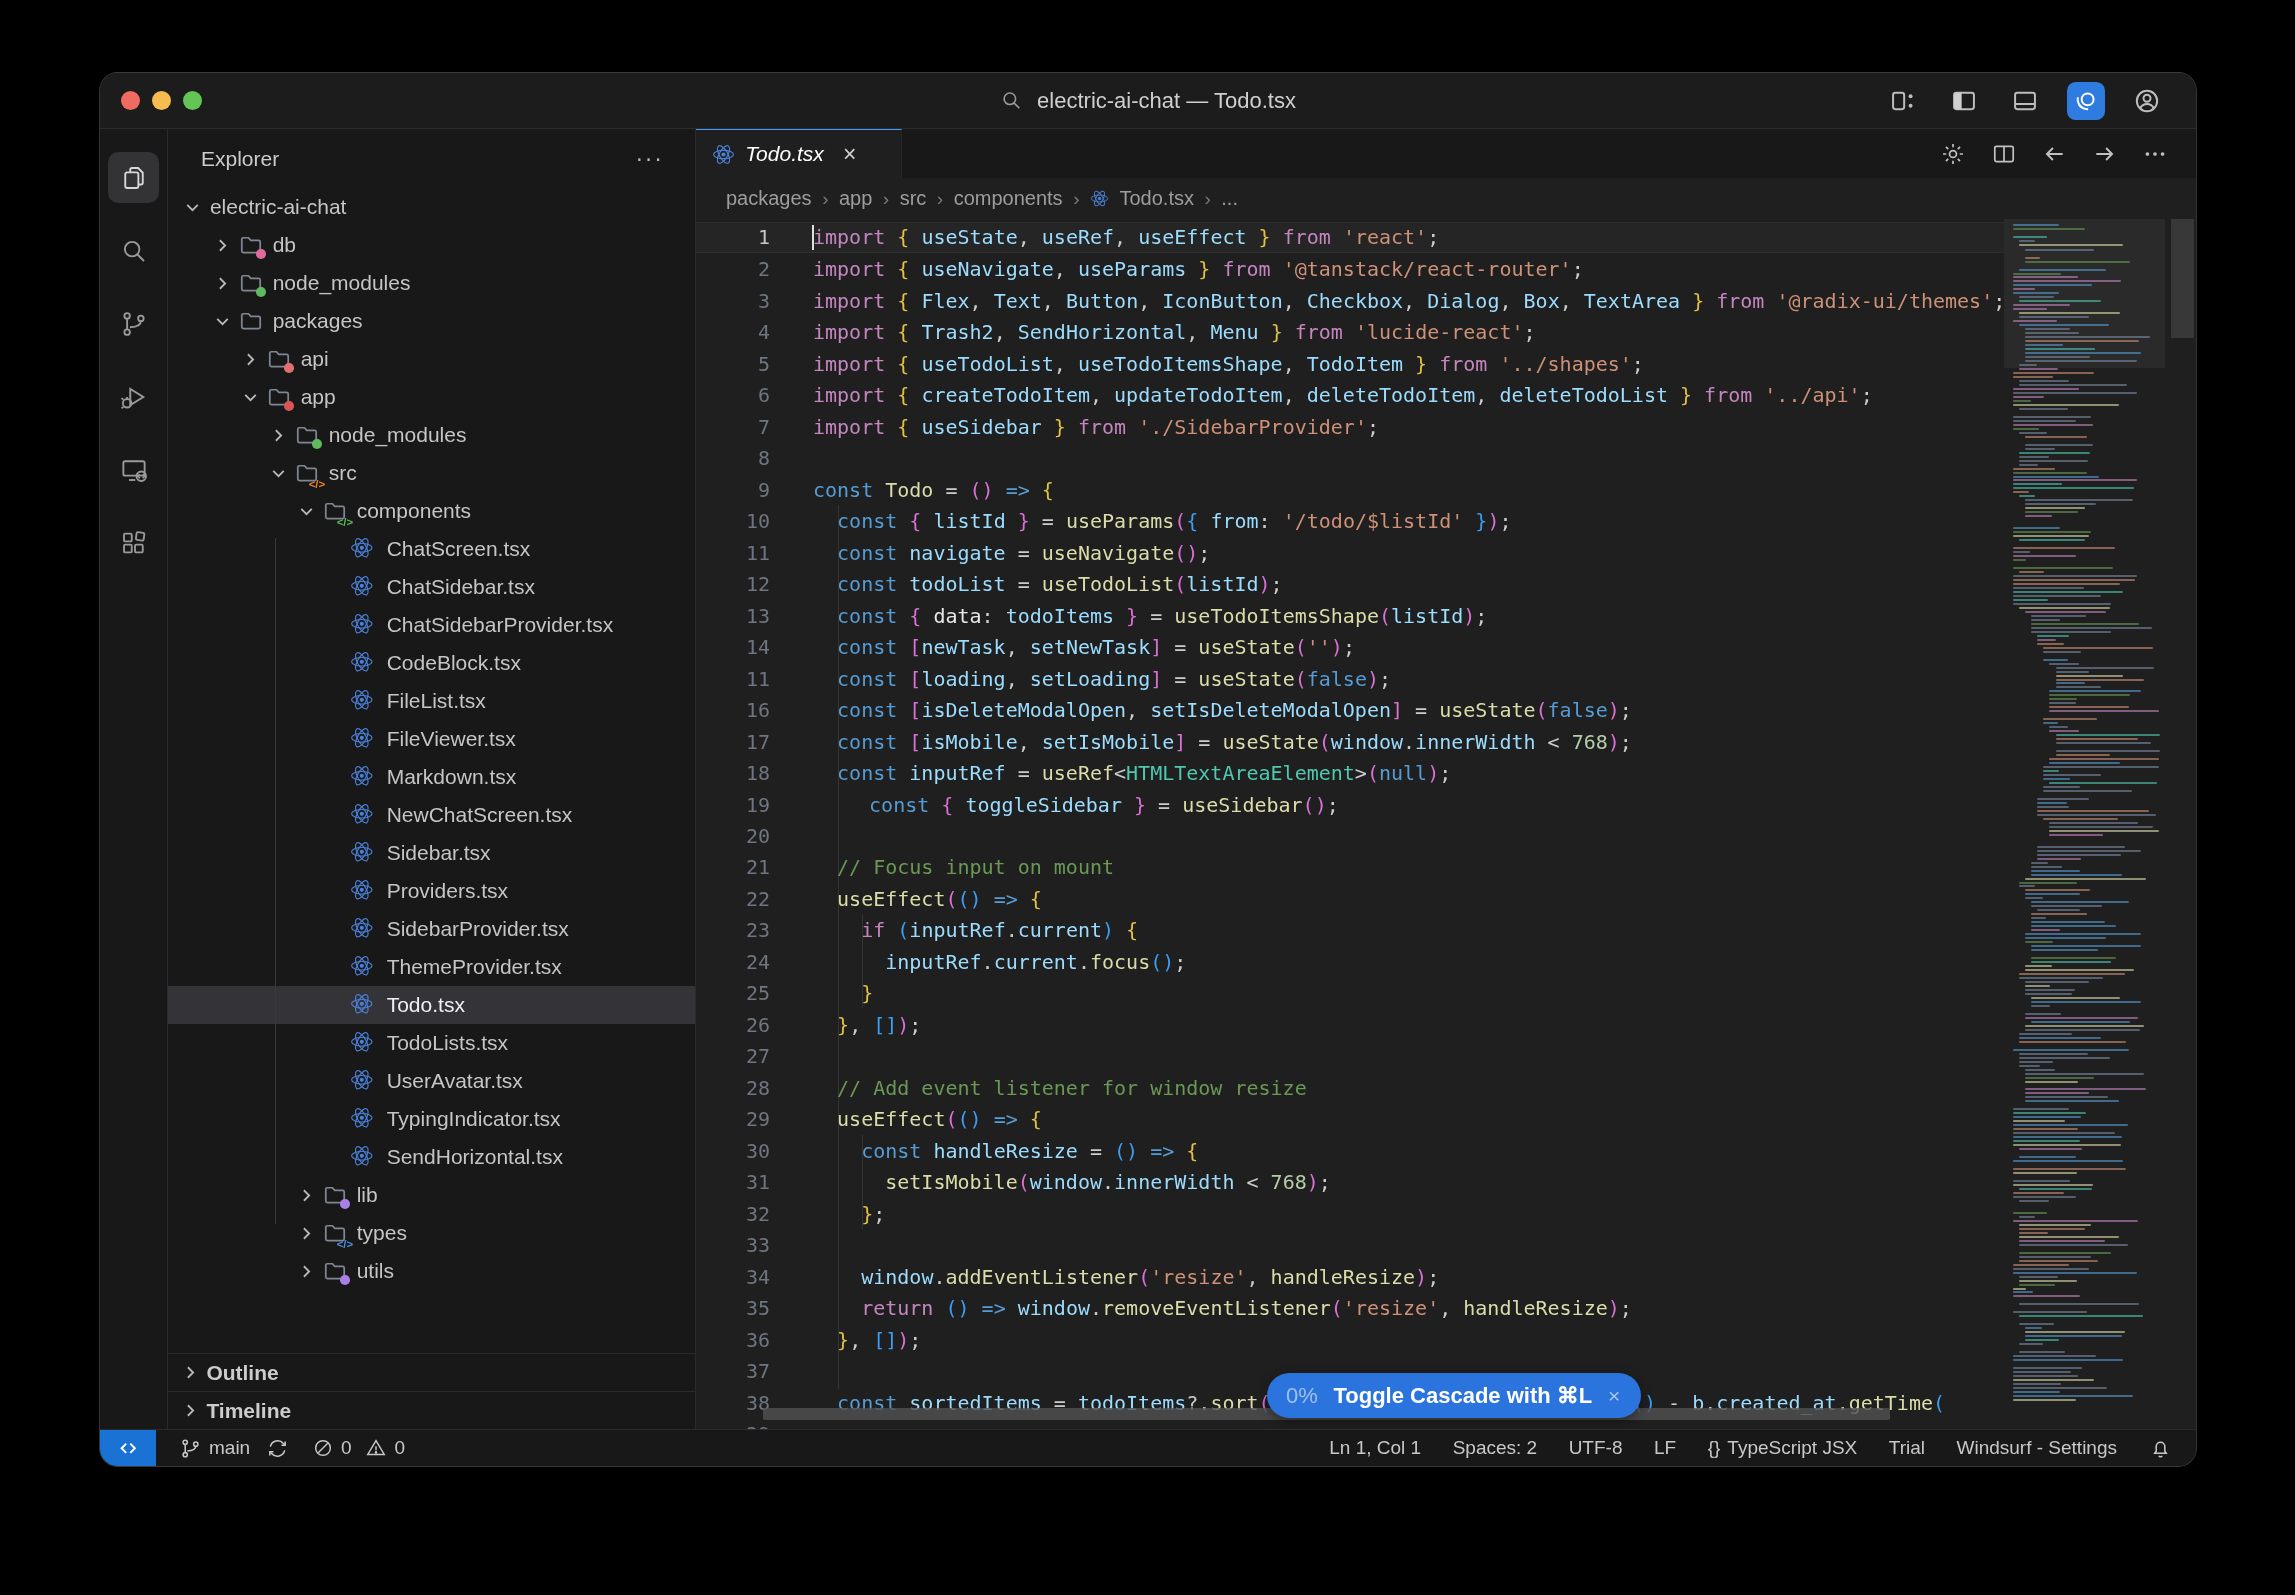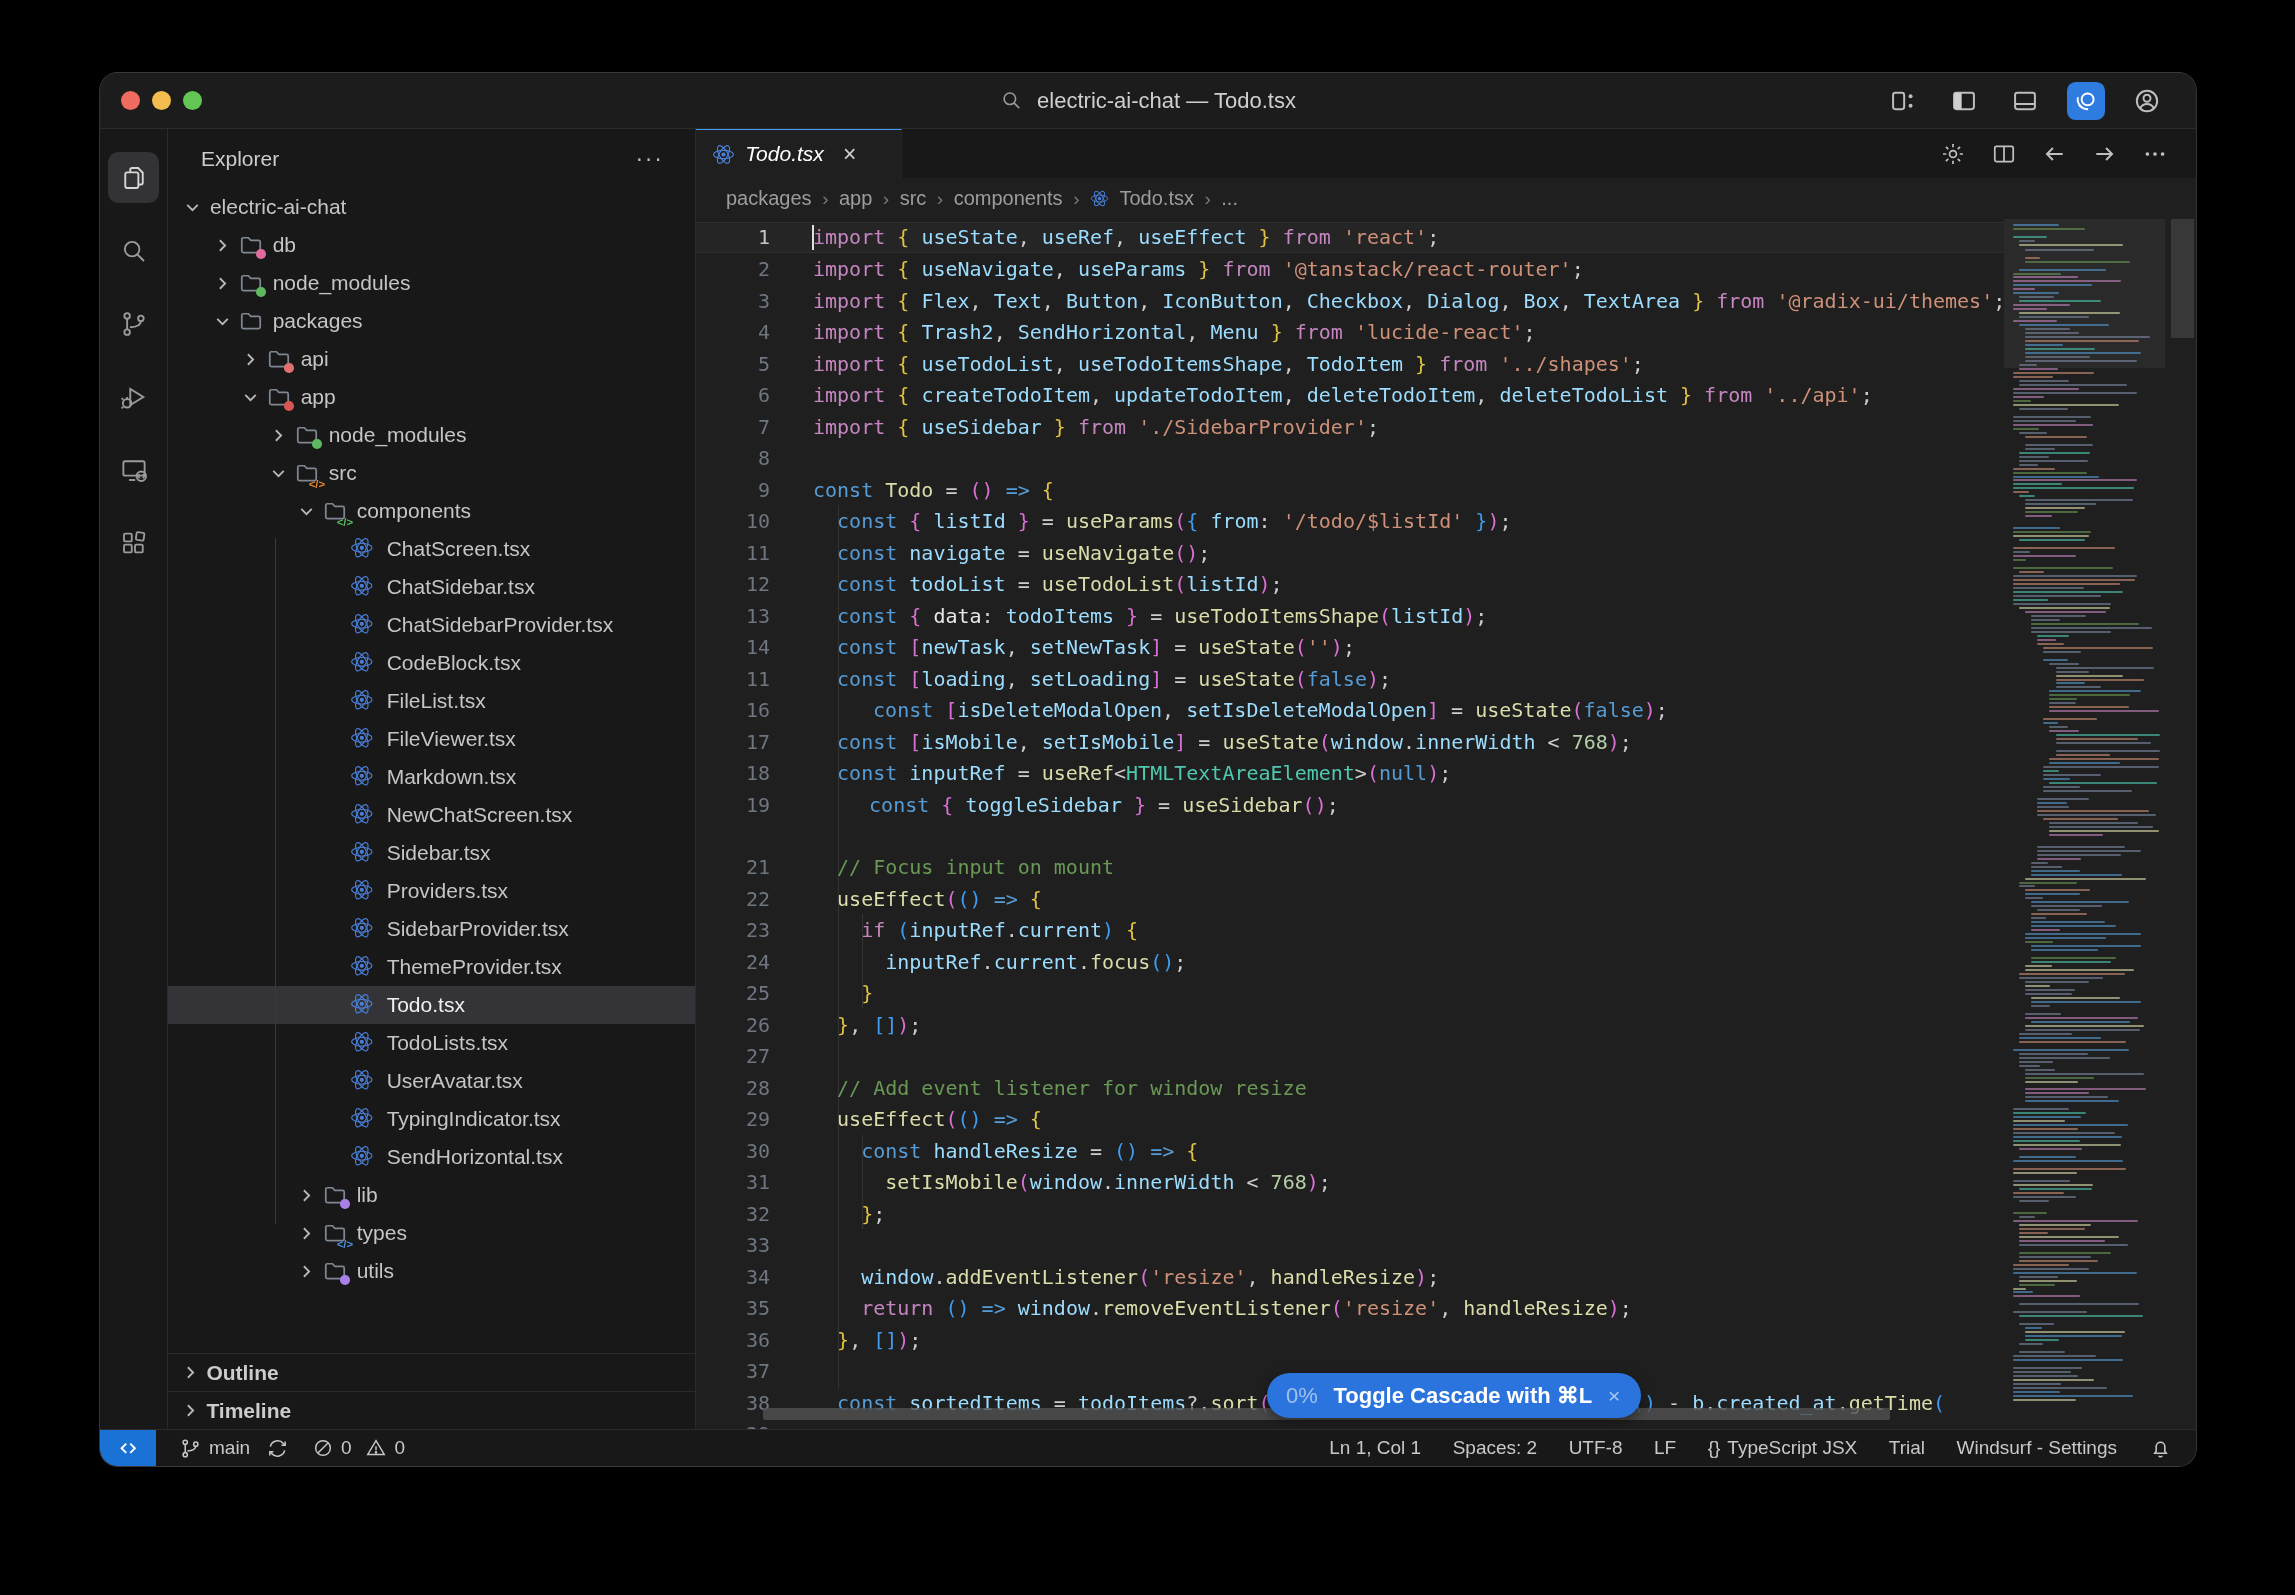--- a/index.html
+++ b/index.html
@@ -756,35 +756,39 @@
               <pre><span style="color: rgb(86, 156, 214);">  const </span><span style="color: rgb(218, 112, 214);">{ </span><span style="color: rgb(232, 232, 232);">data</span><span style="color: rgb(204, 204, 204);">: </span><span style="color: rgb(156, 220, 254);">todoItems</span><span style="color: rgb(204, 204, 204);"> </span><span style="color: rgb(218, 112, 214);">}</span><span style="color: rgb(204, 204, 204);"> = </span><span style="color: rgb(220, 220, 170);">useTodoItemsShape</span><span style="color: rgb(218, 112, 214);">(</span><span style="color: rgb(156, 220, 254);">listId</span><span style="color: rgb(218, 112, 214);">)</span><span style="color: rgb(204, 204, 204);">;</span></pre>
             </div>
             <div class="cl" style="top: 412px;">
               <span class="ln">14</span>
               <pre><span style="color: rgb(86, 156, 214);">  const </span><span style="color: rgb(218, 112, 214);">[</span><span style="color: rgb(156, 220, 254);">newTask</span><span style="color: rgb(204, 204, 204);">, </span><span style="color: rgb(156, 220, 254);">setNewTask</span><span style="color: rgb(218, 112, 214);">]</span><span style="color: rgb(204, 204, 204);"> = </span><span style="color: rgb(220, 220, 170);">useState</span><span style="color: rgb(218, 112, 214);">(</span><span style="color: rgb(206, 145, 120);">''</span><span style="color: rgb(218, 112, 214);">)</span><span style="color: rgb(204, 204, 204);">;</span></pre>
             </div>
             <div class="cl" style="top: 444px;">
               <span class="ln">11</span>
               <pre><span style="color: rgb(86, 156, 214);">  const </span><span style="color: rgb(218, 112, 214);">[</span><span style="color: rgb(156, 220, 254);">loading</span><span style="color: rgb(204, 204, 204);">, </span><span style="color: rgb(156, 220, 254);">setLoading</span><span style="color: rgb(218, 112, 214);">]</span><span style="color: rgb(204, 204, 204);"> = </span><span style="color: rgb(220, 220, 170);">useState</span><span style="color: rgb(218, 112, 214);">(</span><span style="color: rgb(86, 156, 214);">false</span><span style="color: rgb(218, 112, 214);">)</span><span style="color: rgb(204, 204, 204);">;</span></pre>
             </div>
-            <div class="cl" style="top: 475px; gap: 36px;">
+            <div class="cl" style="top: 475px;">
               <span class="ln">16</span>
               <pre><span style="color: rgb(86, 156, 214);">  const </span><span style="color: rgb(218, 112, 214);">[</span><span style="color: rgb(156, 220, 254);">isDeleteModalOpen</span><span style="color: rgb(204, 204, 204);">, </span><span style="color: rgb(156, 220, 254);">setIsDeleteModalOpen</span><span style="color: rgb(218, 112, 214);">]</span><span style="color: rgb(204, 204, 204);"> = </span><span style="color: rgb(220, 220, 170);">useState</span><span style="color: rgb(218, 112, 214);">(</span><span style="color: rgb(86, 156, 214);">false</span><span style="color: rgb(218, 112, 214);">)</span><span style="color: rgb(204, 204, 204);">;</span></pre>
             </div>
             <div class="cl" style="top: 507px;">
               <span class="ln">17</span>
               <pre><span style="color: rgb(86, 156, 214);">  const </span><span style="color: rgb(218, 112, 214);">[</span><span style="color: rgb(156, 220, 254);">isMobile</span><span style="color: rgb(204, 204, 204);">, </span><span style="color: rgb(156, 220, 254);">setIsMobile</span><span style="color: rgb(218, 112, 214);">]</span><span style="color: rgb(204, 204, 204);"> = </span><span style="color: rgb(220, 220, 170);">useState</span><span style="color: rgb(218, 112, 214);">(</span><span style="color: rgb(156, 220, 254);">window</span><span style="color: rgb(204, 204, 204);">.</span><span style="color: rgb(156, 220, 254);">innerWidth</span><span style="color: rgb(204, 204, 204);"> &lt; </span><span style="color: rgb(181, 206, 168);">768</span><span style="color: rgb(218, 112, 214);">)</span><span style="color: rgb(204, 204, 204);">;</span></pre>
             </div>
             <div class="cl" style="top: 538px;">
               <span class="ln">18</span>
               <pre><span style="color: rgb(86, 156, 214);">  const </span><span style="color: rgb(156, 220, 254);">inputRef</span><span style="color: rgb(204, 204, 204);"> = </span><span style="color: rgb(220, 220, 170);">useRef</span><span style="color: rgb(204, 204, 204);">&lt;</span><span style="color: rgb(78, 201, 176);">HTMLTextAreaElement</span><span style="color: rgb(204, 204, 204);">&gt;</span><span style="color: rgb(218, 112, 214);">(</span><span style="color: rgb(86, 156, 214);">null</span><span style="color: rgb(218, 112, 214);">)</span><span style="color: rgb(204, 204, 204);">;</span></pre>
             </div>
             <div class="cl" style="top: 570px; gap: 32px;">
               <span class="ln">19</span>
               <pre><span style="color: rgb(86, 156, 214);">  const </span><span style="color: rgb(218, 112, 214);">{ </span><span style="color: rgb(156, 220, 254);">toggleSidebar</span><span style="color: rgb(204, 204, 204);"> </span><span style="color: rgb(218, 112, 214);">}</span><span style="color: rgb(204, 204, 204);"> = </span><span style="color: rgb(220, 220, 170);">useSidebar</span><span style="color: rgb(218, 112, 214);">()</span><span style="color: rgb(204, 204, 204);">;</span></pre>
+            </div>
+            <div class="cl" style="top: 601px;">
+              <span class="ln">20</span>
+              <pre></pre>
             </div>
             <div class="cl" style="top: 632px;">
               <span class="ln">21</span>
               <pre><span style="color: rgb(106, 153, 85);">  // Focus input on mount</span></pre>
             </div>
             <div class="cl" style="top: 664px;">
               <span class="ln">22</span>
               <pre><span style="color: rgb(220, 220, 170);">  useEffect</span><span style="color: rgb(218, 112, 214);">(</span><span style="color: rgb(61, 157, 242);">()</span><span style="color: rgb(86, 156, 214);"> =&gt; </span><span style="color: rgb(226, 195, 65);">{</span></pre>
             </div>
             <div class="cl" style="top: 695px;">

